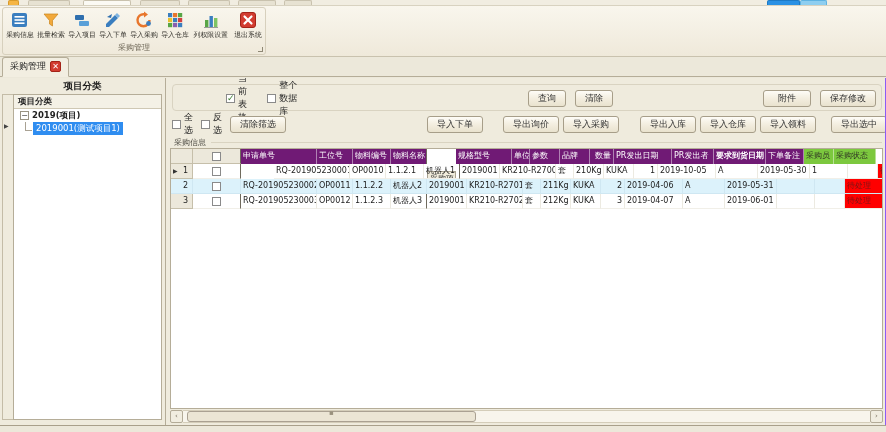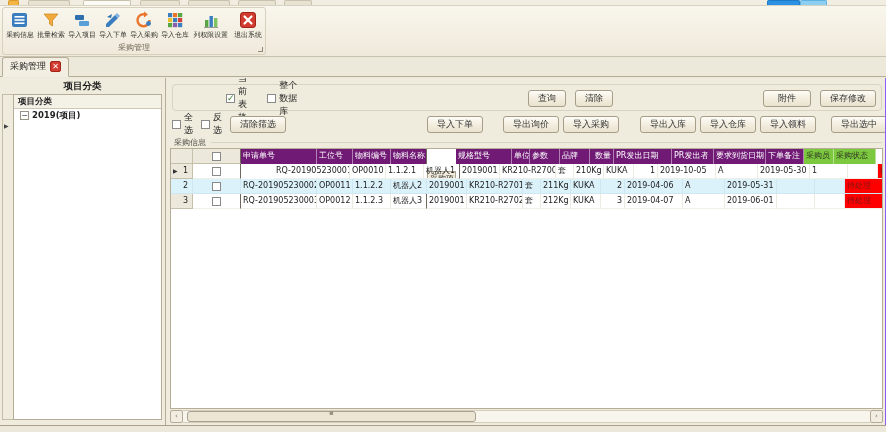--- a/index.html
+++ b/index.html
@@ -235,20 +235,24 @@
     <div class="lp-title">项目分类</div>
     <div class="lp-body">
       <div class="lp-gutter">
         <span class="gutter-arrow">▶</span>
       </div>
       <div class="tree">
         <div class="tree-header">项目分类</div>
         <div class="tree-row">
           <span class="expander">−</span>
           <span class="tree-root-label">2019(项目)</span>
+        </div>
+        <div class="tree-row">
+          <span class="connector"></span>
+          <span class="tree-sel">2019001(测试项目1)</span>
         </div>
       </div>
     </div>
   </div>
 
   <div class="rightpanel">
     <div class="searchgroup">
       <div class="sg-row2">
         <span class="cbwrap">
           <span class="cb checked"></span>
@@ -295,21 +299,21 @@
             <div class="gh blue" style="width: 38px;">物料编号</div>
             <div class="gh blue thick" style="width: 36px;">物料名称</div>
             <div class="gh selected" style="width: 29px; margin-top: 22px;">采购项目</div>
             <div class="gh blue" style="width: 56px;">规格型号</div>
             <div class="gh blue" style="width: 18px;">单位</div>
             <div class="gh blue" style="width: 30px;">参数</div>
             <div class="gh blue" style="width: 30px;">品牌</div>
             <div class="gh blue" style="width: 24px; text-align: right;">数量</div>
             <div class="gh blue" style="width: 58px;">PR发出日期</div>
             <div class="gh blue" style="width: 42px;">PR发出者</div>
-            <div class="gh blue" style="width: 52px;">要求到货日期</div>
+            <div class="gh blue" style="width: 52px; font-weight: bold;">要求到货日期</div>
             <div class="gh blue" style="width: 38px;">下单备注</div>
             <div class="gh green" style="width: 30px;">采购员</div>
             <div class="gh green" style="width: 42px;">采购状态</div>
           </div>
           <div class="gr">
             <div class="gc ind" style="width: 22px;"><span class="arrow">▶</span><span>1</span></div>
             <div class="gc cbcell thick" style="width: 48px;">
               <span class="cb"></span>
             </div>
             <div class="gc" style="width: 76px; margin-left: 33px;">RQ-201905230001</div>

